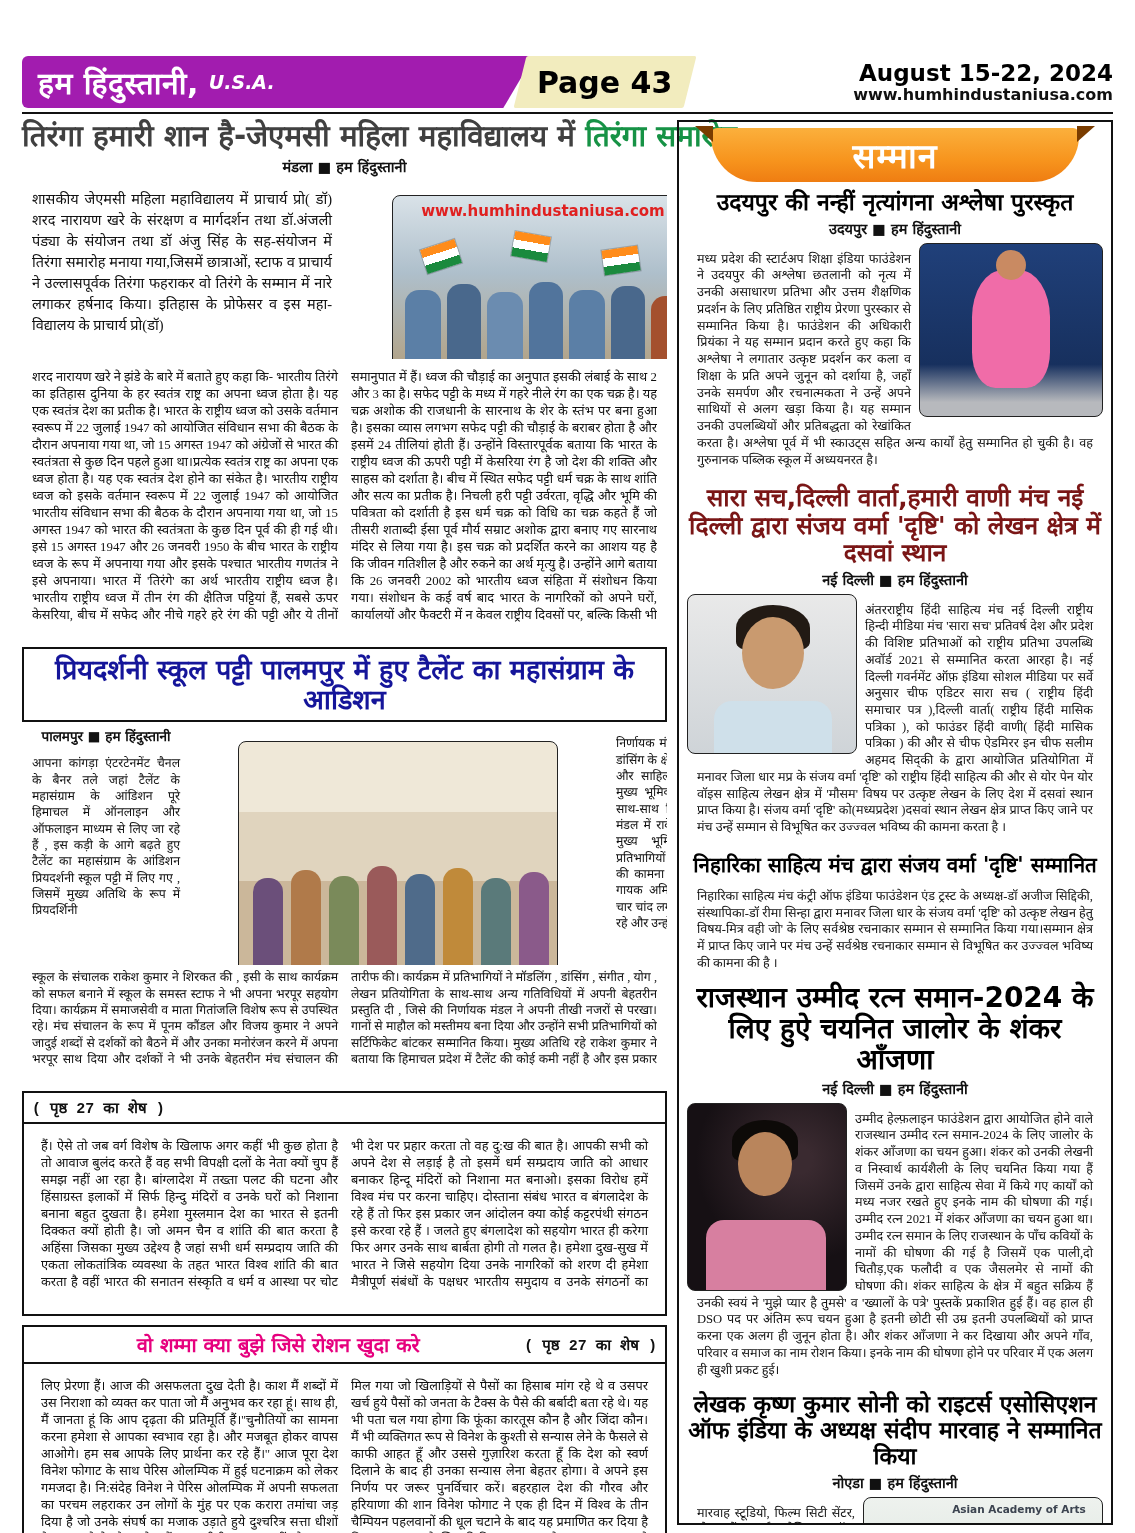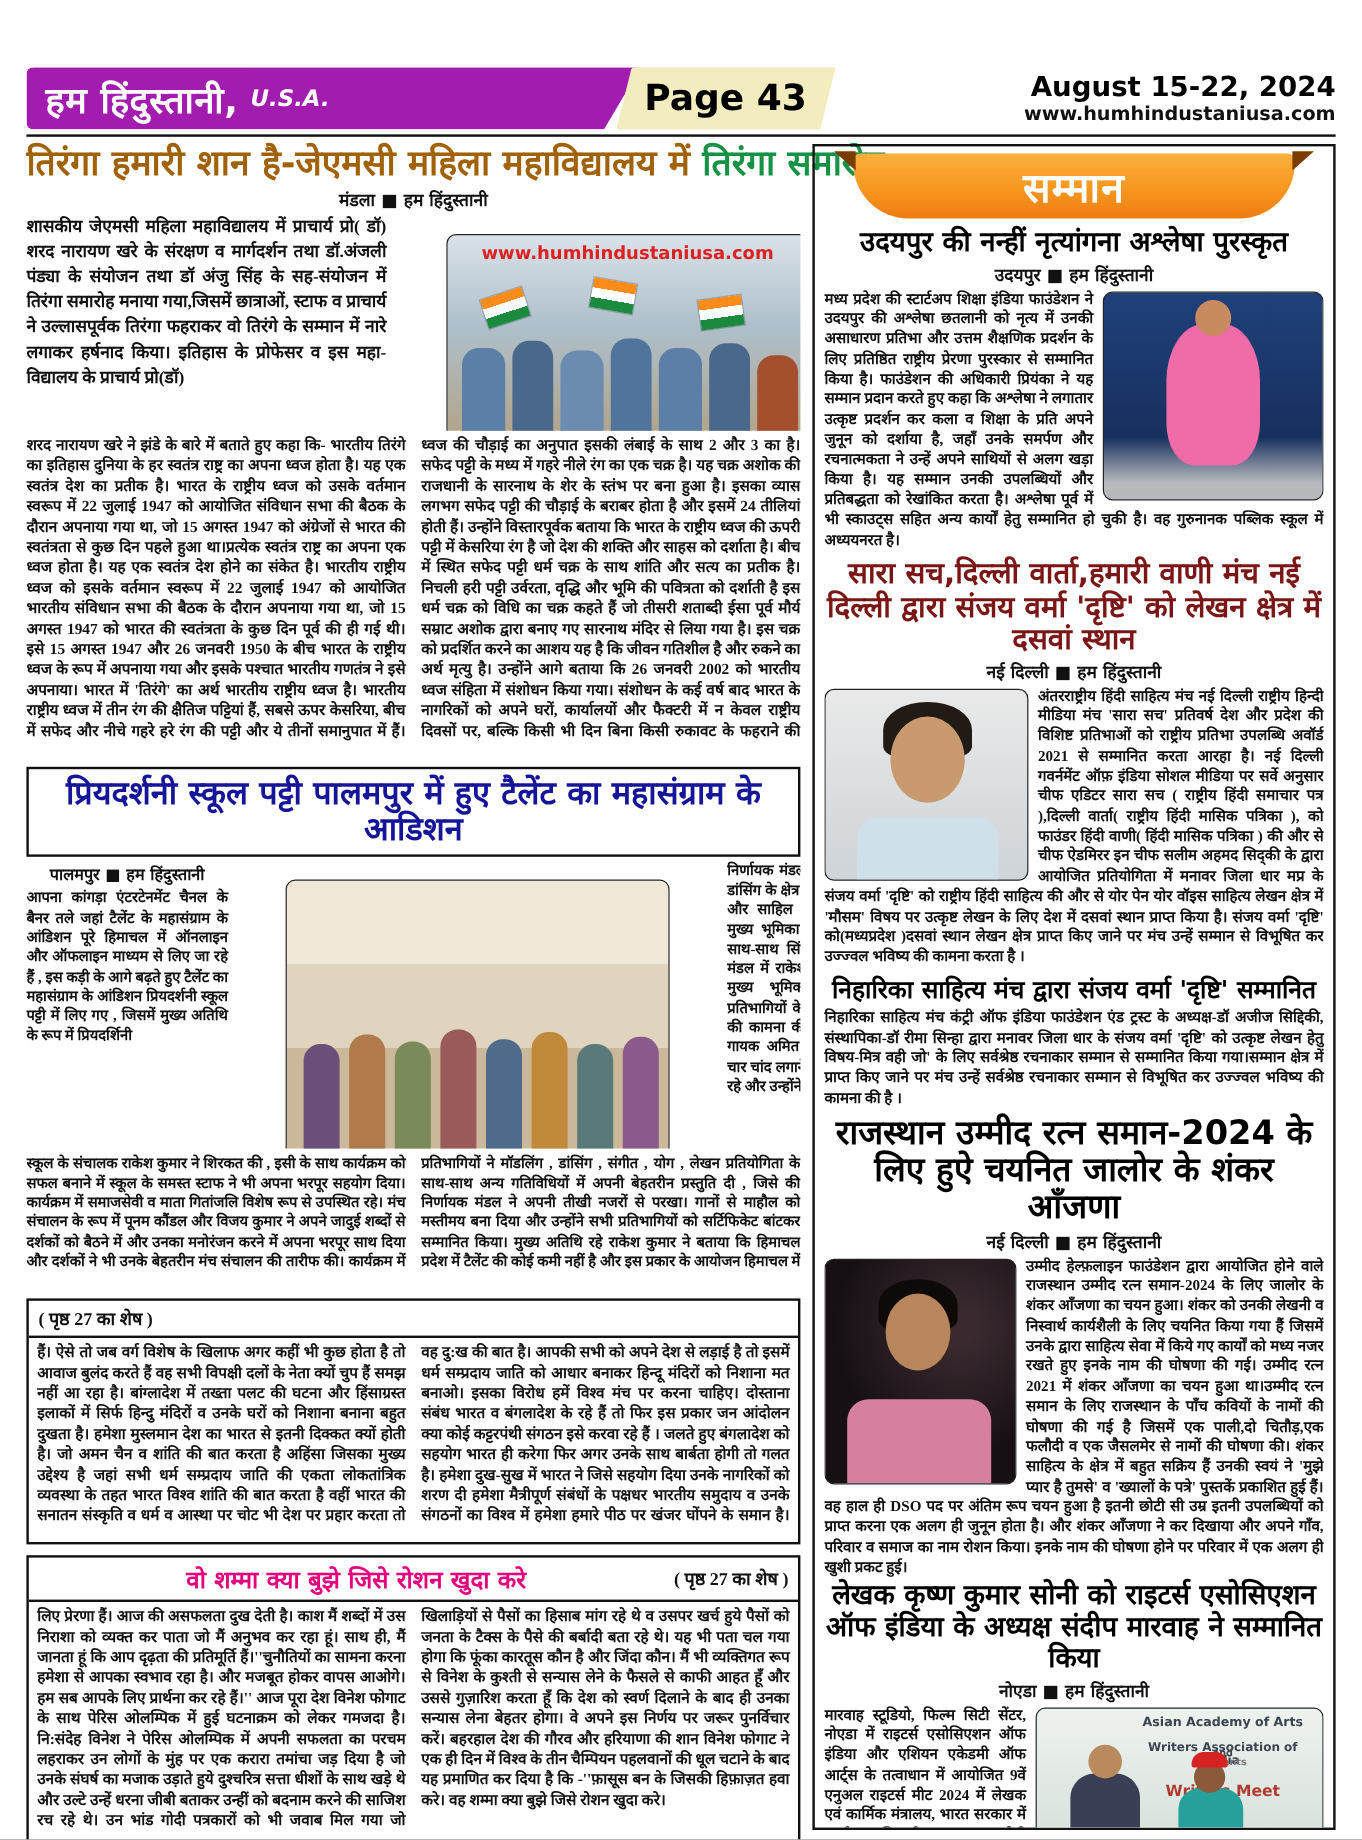--- a/index.html
+++ b/index.html
@@ -17,27 +17,27 @@
   .hright{margin-left:auto;text-align:right;display:flex;flex-direction:column;justify-content:center;line-height:1.1;}
   .hdate{color:#000000;font-family:"DejaVu Sans",sans-serif;font-weight:bold;font-size:23px;}
   .hsite{color:#111;font-family:"DejaVu Sans",sans-serif;font-weight:bold;font-size:16px;}
   .rule{position:absolute;top:112px;left:22px;right:22px;height:2px;background:#111;}
   
   .content{position:absolute;top:120px;left:22px;right:22px;bottom:8px;display:flex;gap:10px;}
   .col-left{width:645px;flex:none;}
   .col-right{flex:1;border:2.5px solid #111;padding:4px 8px 6px;box-sizing:border-box;overflow:hidden;}
   
   .byline{text-align:center;font-weight:bold;font-size:14.5px;margin:2px 0 3px;font-family:"DejaVu Sans",sans-serif;}
-  .body{font-size:12.8px;line-height:1.33;text-align:justify;margin:0;font-weight:bold;}
+  .body{font-size:12.8px;line-height:1.33;text-align:justify;margin:10px;}
   .two-col{column-count:2;column-gap:13px;}
   .photo{border:1px solid #222;border-radius:8px;position:relative;overflow:hidden;flex:none;}
   
   .h-a1{margin:0 0 2px;font-family:"DejaVu Sans",sans-serif;font-weight:bold;font-size:29.5px;line-height:1.15;
         text-align:center;white-space:nowrap;}
-  .h-a1 .red{color:#a16207;}
+  .h-a1 .red{color:#404040;}
   .h-a1 .green{color:#169245;}
   .a1-top{display:flex;gap:10px;height:180px;overflow:hidden;margin-bottom:4px;}
   .a1-top .intro{width:300px;flex:none;font-size:14.5px;line-height:1.45;}
   .a1-photo{width:300px;height:172px;background:linear-gradient(180deg,#d9e2e8 0%,#aebfcb 45%,#b2a285 100%);}
   .a1-photo .wm{position:absolute;top:6px;left:0;right:0;text-align:center;color:#e02020;
                 font-family:"DejaVu Sans",sans-serif;font-weight:bold;font-size:15px;z-index:3;}
   .person{position:absolute;bottom:0;border-radius:14px 14px 0 0;}
   .flag{position:absolute;width:36px;height:25px;z-index:2;
         background:linear-gradient(180deg,#ff8c1a 0 33%,#fff 33% 66%,#1a8a3e 66% 100%);
         box-shadow:0 0 0 1px rgba(0,0,0,.2);}
@@ -50,21 +50,21 @@
   .a2-left .byline{font-size:13.5px;}
   .a2-left .body,.a2-right{font-size:12.3px;}
   .a2-photo{width:318px;height:232px;background:linear-gradient(180deg,#efe8d8 0 30%,#e0d4be 30% 60%,#cbb79a 60% 100%);}
   .a2-right{width:140px;flex:none;}
   .a2-body{height:112px;overflow:hidden;margin-top:4px;font-size:12.3px;}
   
   .box-cont{border:2.5px solid #111;margin-top:9px;}
   .box-head{display:flex;align-items:center;border-bottom:2px solid #111;padding:4px 8px;}
   .box-head .pink{flex:1;text-align:center;color:#e6007e;font-family:"DejaVu Sans",sans-serif;
                   font-weight:bold;font-size:20px;}
-  .box-head .cont{font-weight:bold;font-size:15px;white-space:nowrap;font-family:Liberation Serif, serif;}
+  .box-head .cont{font-weight:bold;font-size:15px;white-space:nowrap;font-family:Liberation Mono, monospace;}
   .box-body{padding:4px 7px;overflow:hidden;}
   .bgd-body{height:162px;}
   .shm-body{height:192px;}
   
   .ribbon{position:relative;height:54px;margin:2px 24px 8px;background:linear-gradient(180deg,#fbb03c,#f7941d 60%,#ef7d12);
           border-radius:6px 6px 46px 46px;display:flex;align-items:center;justify-content:center;}
   .ribbon:before,.ribbon:after{content:"";position:absolute;top:-2px;width:0;height:0;
           border-style:solid;}
   .ribbon:before{left:-16px;border-width:0 18px 16px 0;border-color:transparent #7a3c00 transparent transparent;}
   .ribbon:after{right:-16px;border-width:16px 18px 0 0;border-color:#7a3c00 transparent transparent transparent;}

